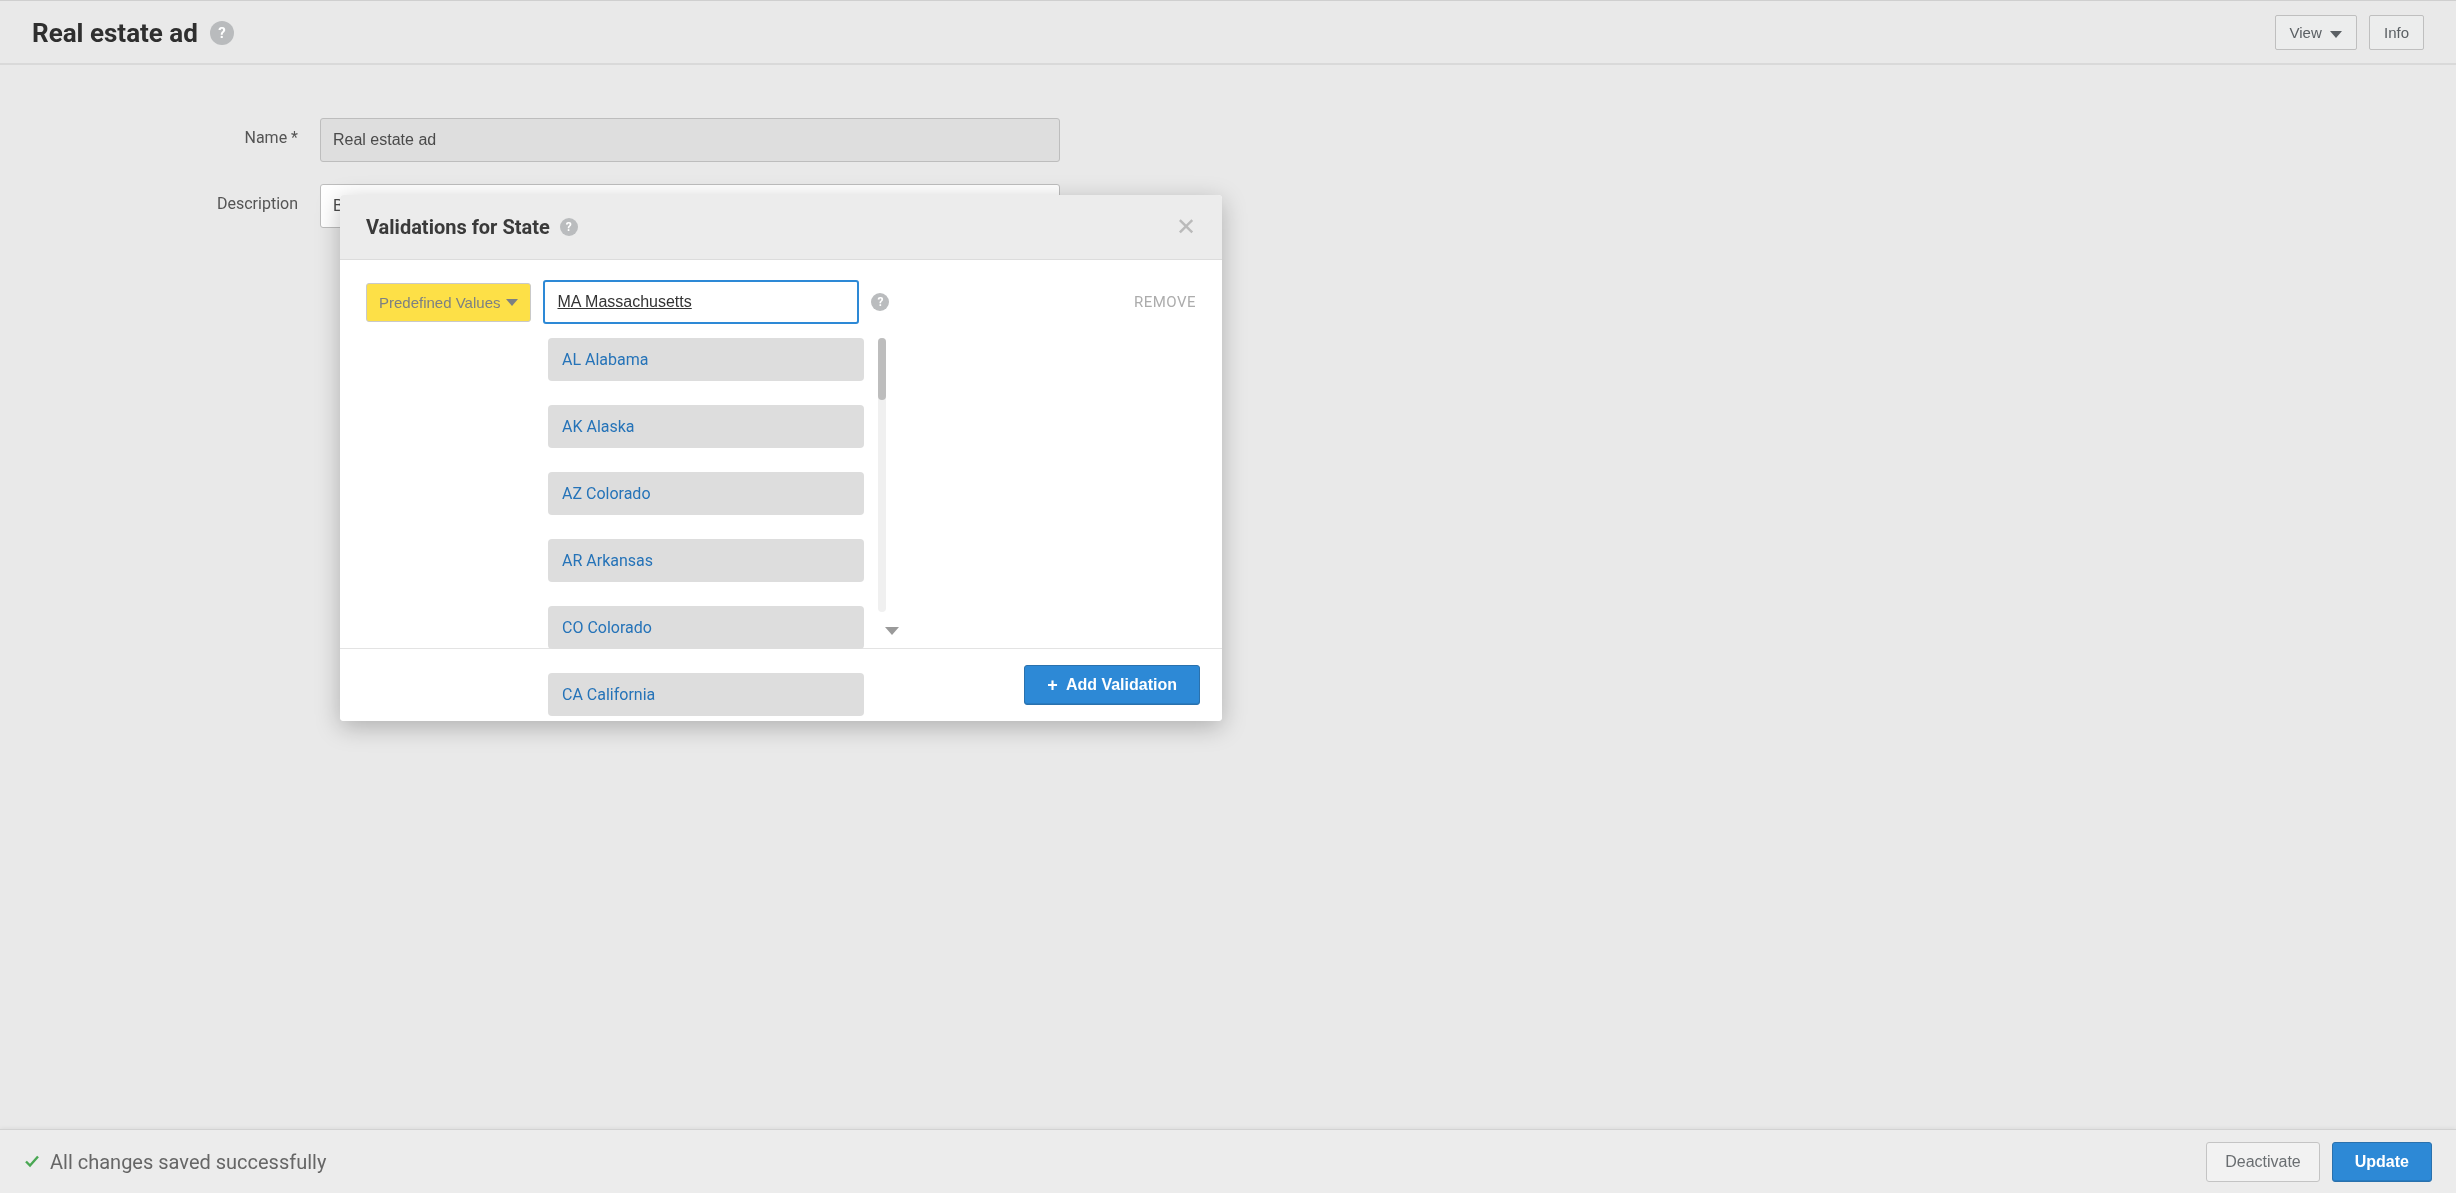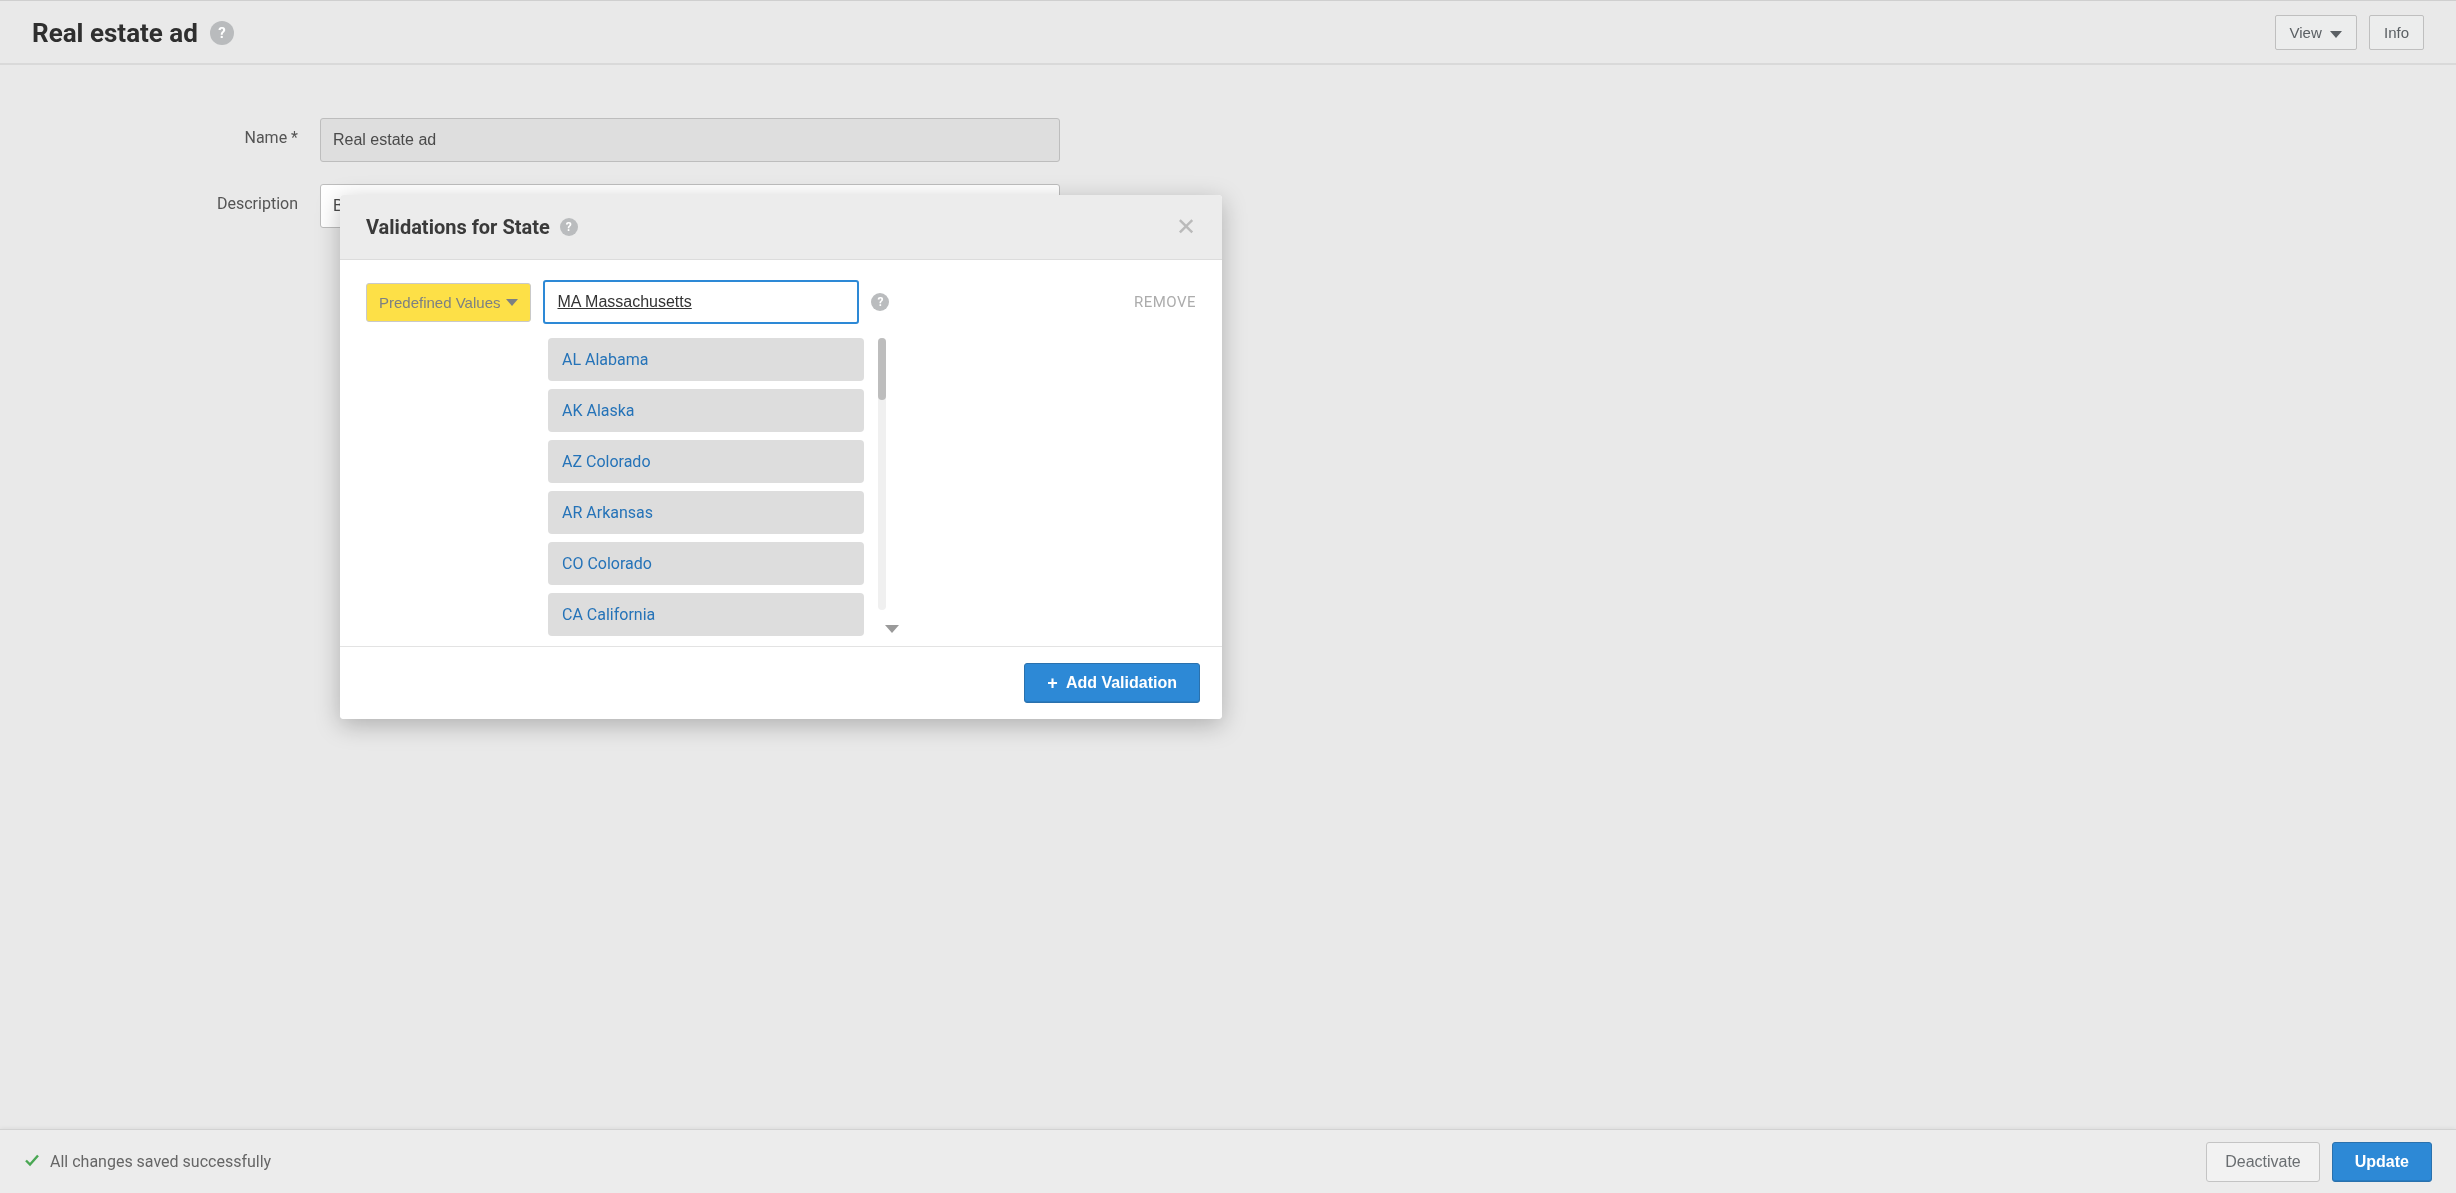--- a/index.html
+++ b/index.html
@@ -88,21 +88,21 @@
   }
 
   
   .page-footer {
     position:absolute; left:0; right:0; bottom:0; height:64px;
     background:#ececec; border-top:1px solid #d2d2d2;
     display:flex; align-items:center; justify-content:space-between;
     padding: 0 24px;
     box-shadow: 0 -1px 4px rgba(0,0,0,0.06);
   }
-  .save-msg { display:flex; align-items:center; gap:10px; color:#666; font-size:16px; }
+  .save-msg { display:flex; align-items:center; gap:10px; color:#666; font-size:20px; }
   .check-green { color:#49a753; }
   .footer-actions { display:flex; gap:12px; }
   .btn-light {
     border:1px solid #c4c4c4; background:#f2f2f2; color:#6a6e71;
     padding: 10px 18px; border-radius:3px; font-size:16px; cursor:pointer;
   }
   .btn-primary {
     border:1px solid #2a71ad; background:#2d89d6; color:#fff;
     padding: 10px 22px; border-radius:3px; font-size:16px; cursor:pointer; font-weight:600;
     box-shadow: inset 0 -1px 0 rgba(0,0,0,0.1);
@@ -139,21 +139,21 @@
     border: 2px solid #2d89d6; border-radius:3px;
     padding: 0 12px; font-size:16px; color:#333;
     outline:none;
     text-decoration:underline;
   }
   .remove-link { margin-left:auto; color:#acacac; font-weight:400; font-size:15px; letter-spacing:0.5px; cursor:pointer; }
 
   .options-wrap { display:flex; margin-top: 14px; margin-left: 182px; }
   .options-list {
     width: 316px; max-height: 300px;
-    display:flex; flex-direction:column; gap:8px;
+    display:flex; flex-direction:column; gap:24px;
   }
   .option-item {
     background:#dddddd; border-radius:4px;
     padding: 12px 14px; color:#2573b8; font-size:16px; cursor:pointer;
   }
   .options-scrollcol {
     width: 36px; position:relative; margin-left: 10px;
   }
   .options-scroll-track {
     position:absolute; left:4px; top:0; bottom:26px; width:8px; background:#f0f0f0; border-radius:4px;

